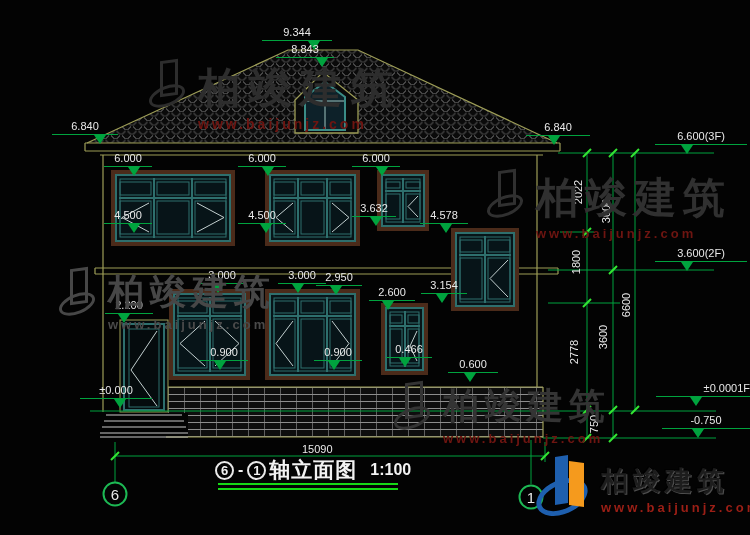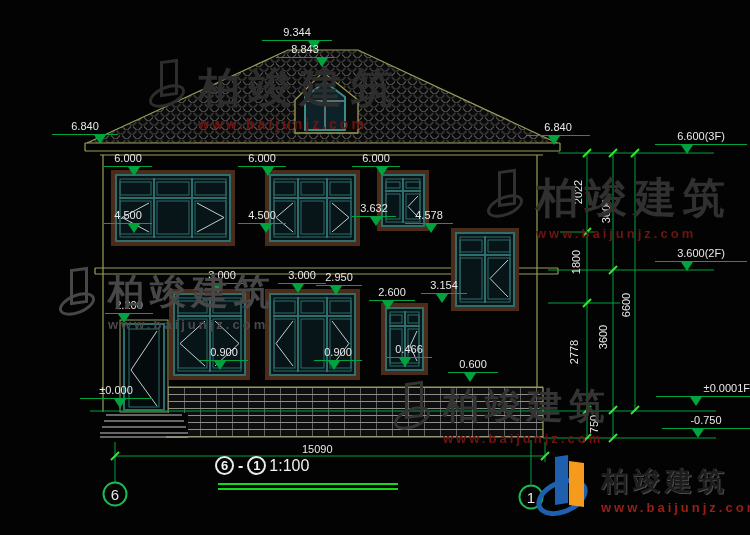--- a/index.html
+++ b/index.html
@@ -52,21 +52,21 @@
                border-radius:50%;transform:rotate(-22deg);}
   .wm .wm-tx b{display:block;font-weight:bold;white-space:nowrap;}
   .wm .wm-tx span{display:block;font-weight:bold;white-space:nowrap;}
 
   
   .title{position:absolute;left:215px;top:456px;display:flex;align-items:center;gap:3px;color:#f2f2f2;}
   .title .circ{width:19px;height:19px;border:2px solid #e9e9e9;border-radius:50%;
     font-size:13px;font-weight:bold;display:flex;align-items:center;justify-content:center;}
   .title .dash{font-weight:bold;font-size:16px;margin:0 1px;}
   .title .nm{font-size:21px;font-weight:bold;letter-spacing:1px;}
-  .title .sc{font-size:16px;font-weight:normal;}
+  .title .sc{font-size:16px;font-weight:bold;margin-left:10px;}
 
   .bubble{position:absolute;width:25px;height:25px;border:2px solid #1db954;border-radius:50%;
     color:#e9e9e9;font-size:15px;display:flex;align-items:center;justify-content:center;
     transform:translate(-50%,-50%);}
 
   
   .brand-logo{position:absolute;left:537px;top:452px;display:flex;gap:8px;align-items:center;}
   .bl-ic{position:relative;width:56px;height:74px;flex:none;}
   .bl-sw{position:absolute;left:-2px;top:28px;width:54px;height:34px;border:5px solid #1e5fae;
          border-radius:50%;transform:rotate(-24deg);}
@@ -293,21 +293,21 @@
       <div class="level" style="left: 238px; top: 209px; width: 48px;">
         <span class="t">4.500</span>
         <i class="l"></i>
         <b class="tri" style="left:22px"></b>
       </div>
       <div class="level" style="left: 352px; top: 202px; width: 44px;">
         <span class="t">3.632</span>
         <i class="l"></i>
         <b class="tri" style="left:18px"></b>
       </div>
-      <div class="level" style="left: 405px; top: 209px; width: 48px;">
+      <div class="level" style="left: 420px; top: 209px; width: 48px;">
         <span class="t">4.578</span>
         <i class="l"></i>
         <b class="tri" style="left:20px"></b>
       </div>
       <div class="level" style="left: 198px; top: 269px; width: 48px;">
         <span class="t">3.000</span>
         <i class="l"></i>
         <b class="tri" style="left:14px"></b>
       </div>
       <div class="level" style="left: 278px; top: 269px; width: 48px;">
@@ -427,20 +427,21 @@
         </span>
       </div>
     </div>
 
   <div class="dimtext" style="left:302px;top:443px;">15090</div>
 
   <div class="title">
     <span class="circ">6</span>
     <span class="dash">-</span>
     <span class="circ">1</span>
+    <span class="nm">轴立面图</span>
     <span class="sc">1:100</span>
   </div>
 
   <div id="bubbles-layer">
       <div class="bubble" style="left: 115px; top: 494px;">6</div>
       <div class="bubble" style="left: 531px; top: 497px;">1</div>
     </div>
 
   <div class="brand-logo">
     <div class="bl-ic">

